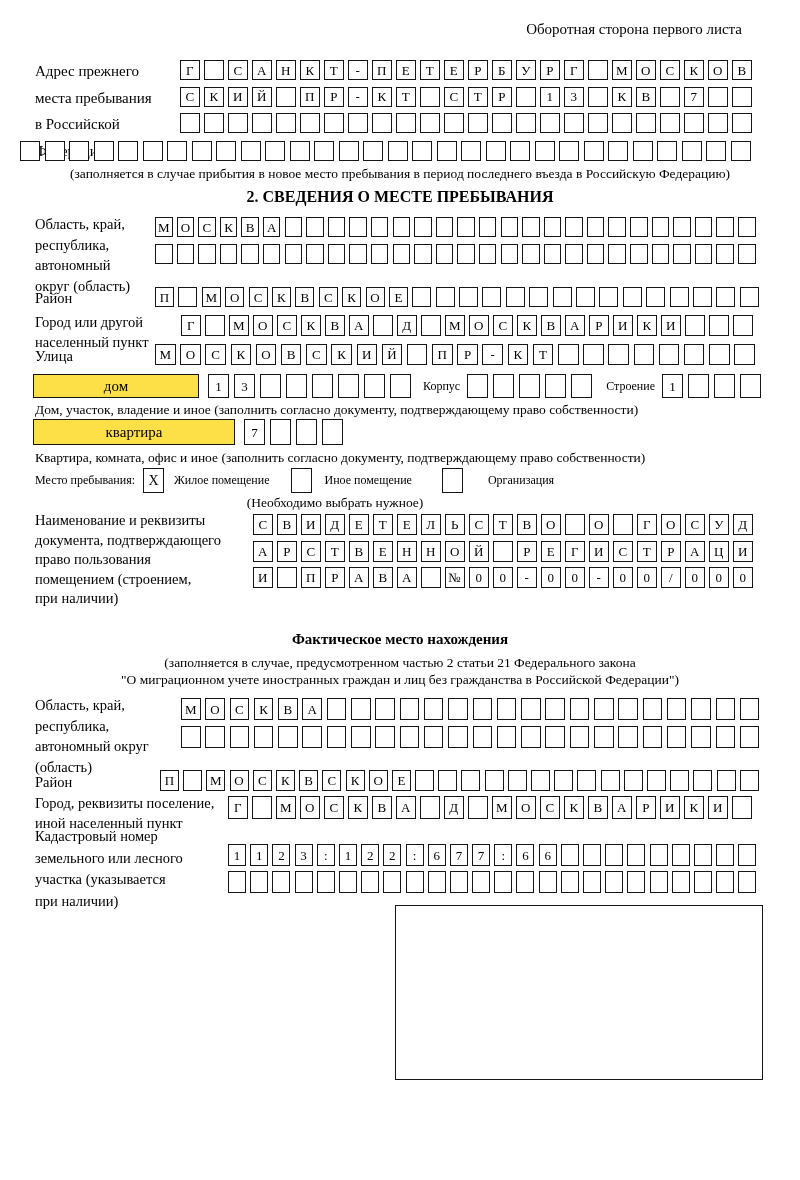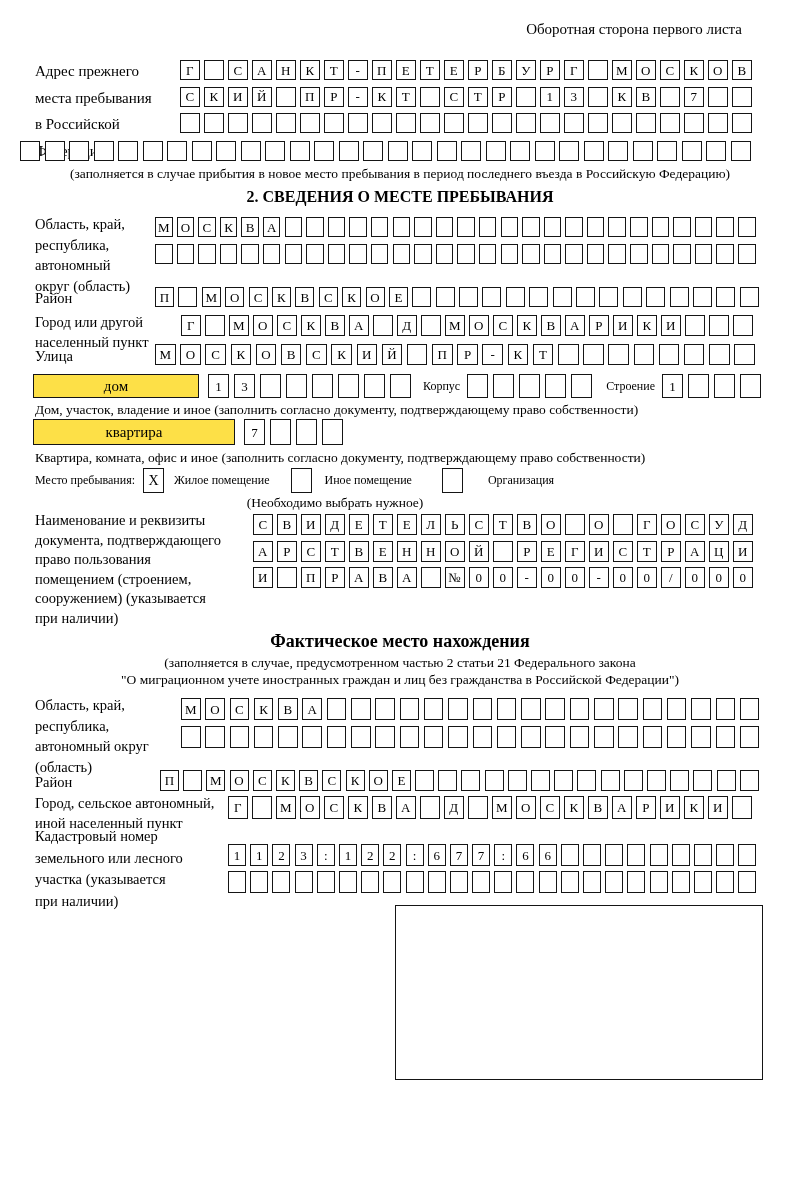--- a/index.html
+++ b/index.html
@@ -385,21 +385,20 @@
     <span class="chk" style="margin-left:30px;"></span>
     <span class="inline-lbl" style="margin-left:25px;">Организация</span>
   </div>
   <div class="abs caption" style="top:495px;left:0;width:670px;text-align:center;">(Необходимо выбрать нужное)</div>
 
   <div class="abs lbl" style="top:511px;left:35px;width:230px;line-height:19.5px;">
       <div>Наименование и реквизиты</div>
       <div>документа, подтверждающего</div>
       <div>право пользования</div>
       <div>помещением (строением,</div>
-      <div>сооружением) (указывается</div>
       <div>при наличии)</div>
     </div>
   <div class="abs r-doc-stack" style="top:514px;left:253px;">
     <div class="cellrow r-doc">
         <span class="cell">С</span>
         <span class="cell">В</span>
         <span class="cell">И</span>
         <span class="cell">Д</span>
         <span class="cell">Е</span>
         <span class="cell">Т</span>
@@ -460,21 +459,21 @@
         <span class="cell">-</span>
         <span class="cell">0</span>
         <span class="cell">0</span>
         <span class="cell">/</span>
         <span class="cell">0</span>
         <span class="cell">0</span>
         <span class="cell">0</span>
       </div>
   </div>
 
-  <div class="abs center bold" style="top:631px;font-size:18px;">Фактическое место нахождения</div>
+  <div class="abs center bold" style="top:631px;font-size:15px;">Фактическое место нахождения</div>
   <div class="abs caption center" style="top:655px;">(заполняется в случае, предусмотренном частью 2 статьи 21 Федерального закона</div>
   <div class="abs caption center" style="top:672px;">"О миграционном учете иностранных граждан и лиц без гражданства в Российской Федерации")</div>
 
   <div class="abs lbl" style="top:695px;left:35px;width:150px;">
       <div>Область, край,</div>
       <div>республика,</div>
       <div>автономный округ</div>
       <div>(область)</div>
     </div>
   <div class="abs r-reg3-stack" style="top:698px;left:181px;">
@@ -556,21 +555,21 @@
       <span class="cell"></span>
       <span class="cell"></span>
       <span class="cell"></span>
       <span class="cell"></span>
       <span class="cell"></span>
       <span class="cell"></span>
       <span class="cell"></span>
     </div>
 
   <div class="abs lbl" style="top:793px;left:35px;width:200px;line-height:20px;">
-      <div>Город, сельское автономный,</div>
+      <div>Город, реквизиты поселение,</div>
       <div>иной населенный пункт</div>
     </div>
   <div class="abs cellrow r-city3" style="top:796px;left:228px;">
       <span class="cell">Г</span>
       <span class="cell"></span>
       <span class="cell">М</span>
       <span class="cell">О</span>
       <span class="cell">С</span>
       <span class="cell">К</span>
       <span class="cell">В</span>

